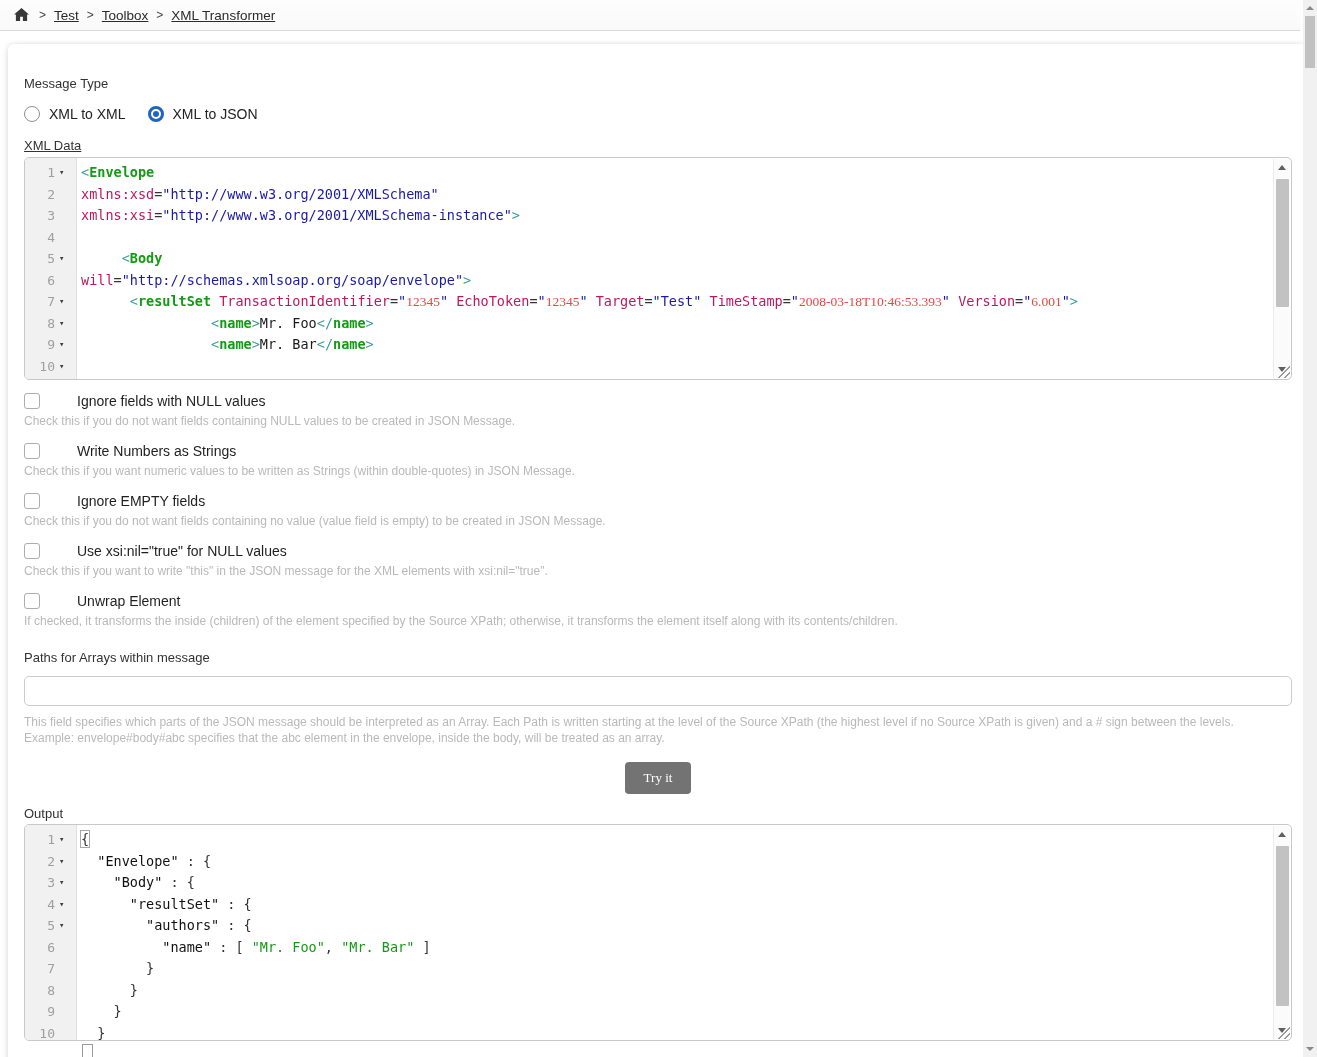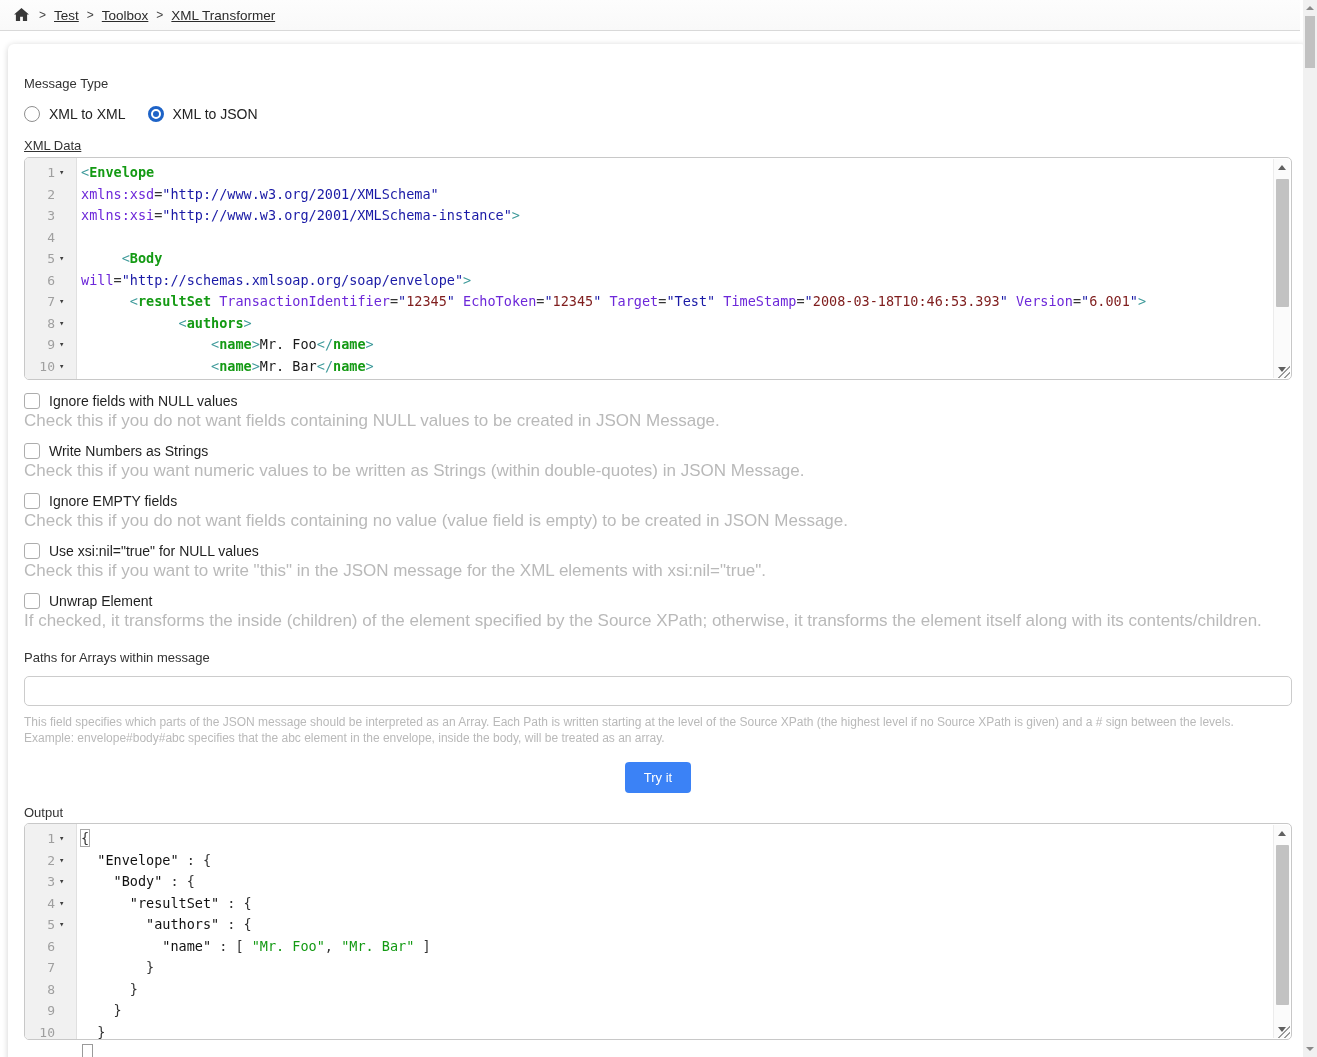--- a/index.html
+++ b/index.html
@@ -30,60 +30,60 @@
   .radio-opt { display:flex; align-items:flex-start; margin-right:22px; cursor:pointer; }
   .radio { width:16px; height:16px; border-radius:50%; border:1px solid #8f8f8f;
     background:#fff; margin-right:9px; position:relative; flex:none; }
   .radio.sel { border:3px solid #1e63c7; }
   .radio.sel::after { content:""; position:absolute; left:2px; top:2px;
     width:6px; height:6px; border-radius:50%; background:#1e63c7; }
   .radio-lab { font-size:14px; color:#222; }
 
   
   .opt-block { margin-bottom:15px; }
-  .opt-row { display:flex; align-items:flex-end; }
+  .opt-row { display:flex; align-items:flex-end;gap:28px; }
   .cbx { width:16px; height:16px; border:1px solid #adadad; border-radius:3px;
     background:#fff; margin-right:9px; flex:none; cursor:pointer; }
   .opt-lab { font-size:14px; color:#1f1f1f; }
-  .opt-help { font-size:17px; color:#b9b9b9; margin-top:5px; line-height:14px; }
+  .opt-help { font-size:12px; color:#b9b9b9; margin-top:5px; line-height:14px; }
 
   .first-opts { margin-top:13px; }
 
   
   .paths-input { width:100%; height:30px; border:1px solid #ccc; border-radius:5px;
     font-size:13px; color:#333; padding:0 10px; outline:none; }
   .paths-help { font-size:12px; color:#b9b9b9; line-height:16px; margin-top:8px;
     padding-right:20px; }
 
   
   .btn-row { text-align:center; margin-top:16px; }
-  .try-btn { background:#3b82f6; color:#fff; font-size:13px; border:none;
+  .try-btn { background:#737373; color:#fff; font-size:13px; border:none;
     border-radius:4px; padding:8px 19px; cursor:pointer;
-    font-family:Liberation Sans, sans-serif; }
+    font-family:Liberation Serif, serif; }
 
   
   .editor { position:relative; border:1px solid #c8c8c8; border-radius:5px;
     background:#fff; overflow:hidden; display:flex; }
   .ed-xml { height:223px; }
   .ed-out { height:217px; }
   .gutter { width:52px; background:#f1f1f1; border-right:1px solid #e0e0e0;
     padding-top:4px; flex:none; }
   .grow { height:21.5px; line-height:21.5px; display:flex;
     font-family:"DejaVu Sans Mono", monospace; }
   .num { display:inline-block; width:30px; text-align:right; font-size:13px; color:#9f9f9f; }
   .fold { display:inline-block; width:20px; padding-left:4px; font-size:9px;
     color:#3f3f3f; line-height:21.5px; }
   .code { flex:1; padding:4px 0 0 4px; overflow:hidden; }
   .cline { height:21.5px; line-height:21.5px; white-space:pre;
     font-family:"DejaVu Sans Mono", monospace; font-size:13.5px; color:#1a1a1a; }
   .sg-b { color:#3e9a9a; }   
   .sg-t { color:#149a14;font-weight:bold; }   
-  .sg-a { color:#6d28d9; }   
+  .sg-a { color:#be185d; }   
   .sg-s { color:#1a1aa6; }   
-  .sg-n { color:#7f1d1d; }   
+  .sg-n { color:#ef4444;font-family:Liberation Serif, serif; }   
   .sg-p { color:#1a1a1a; }   
   .sg-k { color:#111; }      
   .sg-d { color:#333; }      
   .sg-v { color:#149a14; }   
   .sg-m { color:#333; box-shadow:0 0 0 1px #a8a8a8; }  
 
   
   .sb { position:absolute; top:1px; bottom:1px; right:1px; width:17px;
     background:#fbfbfb; border-left:1px solid #ececec; border-radius:0 4px 4px 0; }
   .sb-up, .sb-down { position:absolute; left:0; width:17px; height:17px; }
@@ -196,21 +196,20 @@
         </div>
       </div>
     <div class="code">
         <div class="cline"><span class="sg-b">&lt;</span><span class="sg-t">Envelope</span></div>
         <div class="cline"><span class="sg-a">xmlns:xsd</span><span class="sg-d">=</span><span class="sg-s">"http://www.w3.org/2001/XMLSchema"</span></div>
         <div class="cline"><span class="sg-a">xmlns:xsi</span><span class="sg-d">=</span><span class="sg-s">"http://www.w3.org/2001/XMLSchema-instance"</span><span class="sg-b">&gt;</span></div>
         <div class="cline"></div>
         <div class="cline"><span class="sg-p">     </span><span class="sg-b">&lt;</span><span class="sg-t">Body</span></div>
         <div class="cline"><span class="sg-a">will</span><span class="sg-d">=</span><span class="sg-s">"http://schemas.xmlsoap.org/soap/envelope"</span><span class="sg-b">&gt;</span></div>
         <div class="cline"><span class="sg-p">      </span><span class="sg-b">&lt;</span><span class="sg-t">resultSet</span><span class="sg-p"> </span><span class="sg-a">TransactionIdentifier</span><span class="sg-d">=</span><span class="sg-s">"</span><span class="sg-n">12345</span><span class="sg-s">"</span><span class="sg-p"> </span><span class="sg-a">EchoToken</span><span class="sg-d">=</span><span class="sg-s">"</span><span class="sg-n">12345</span><span class="sg-s">"</span><span class="sg-p"> </span><span class="sg-a">Target</span><span class="sg-d">=</span><span class="sg-s">"Test"</span><span class="sg-p"> </span><span class="sg-a">TimeStamp</span><span class="sg-d">=</span><span class="sg-s">"</span><span class="sg-n">2008-03-18T10:46:53.393</span><span class="sg-s">"</span><span class="sg-p"> </span><span class="sg-a">Version</span><span class="sg-d">=</span><span class="sg-s">"</span><span class="sg-n">6.001</span><span class="sg-s">"</span><span class="sg-b">&gt;</span></div>
-        <div class="cline"><span class="sg-p">            </span><span class="sg-b">&lt;</span><span class="sg-t">authors</span><span class="sg-b">&gt;</span></div>
         <div class="cline"><span class="sg-p">                </span><span class="sg-b">&lt;</span><span class="sg-t">name</span><span class="sg-b">&gt;</span><span class="sg-p">Mr. Foo</span><span class="sg-b">&lt;/</span><span class="sg-t">name</span><span class="sg-b">&gt;</span></div>
         <div class="cline"><span class="sg-p">                </span><span class="sg-b">&lt;</span><span class="sg-t">name</span><span class="sg-b">&gt;</span><span class="sg-p">Mr. Bar</span><span class="sg-b">&lt;/</span><span class="sg-t">name</span><span class="sg-b">&gt;</span></div>
       </div>
     <div class="sb">
       <div class="sb-up">
           <span class="tri-up"></span>
         </div>
       <div class="sb-thumb" style="top:20px;height:128px;"></div>
       <div class="sb-down">
           <span class="tri-down"></span>

